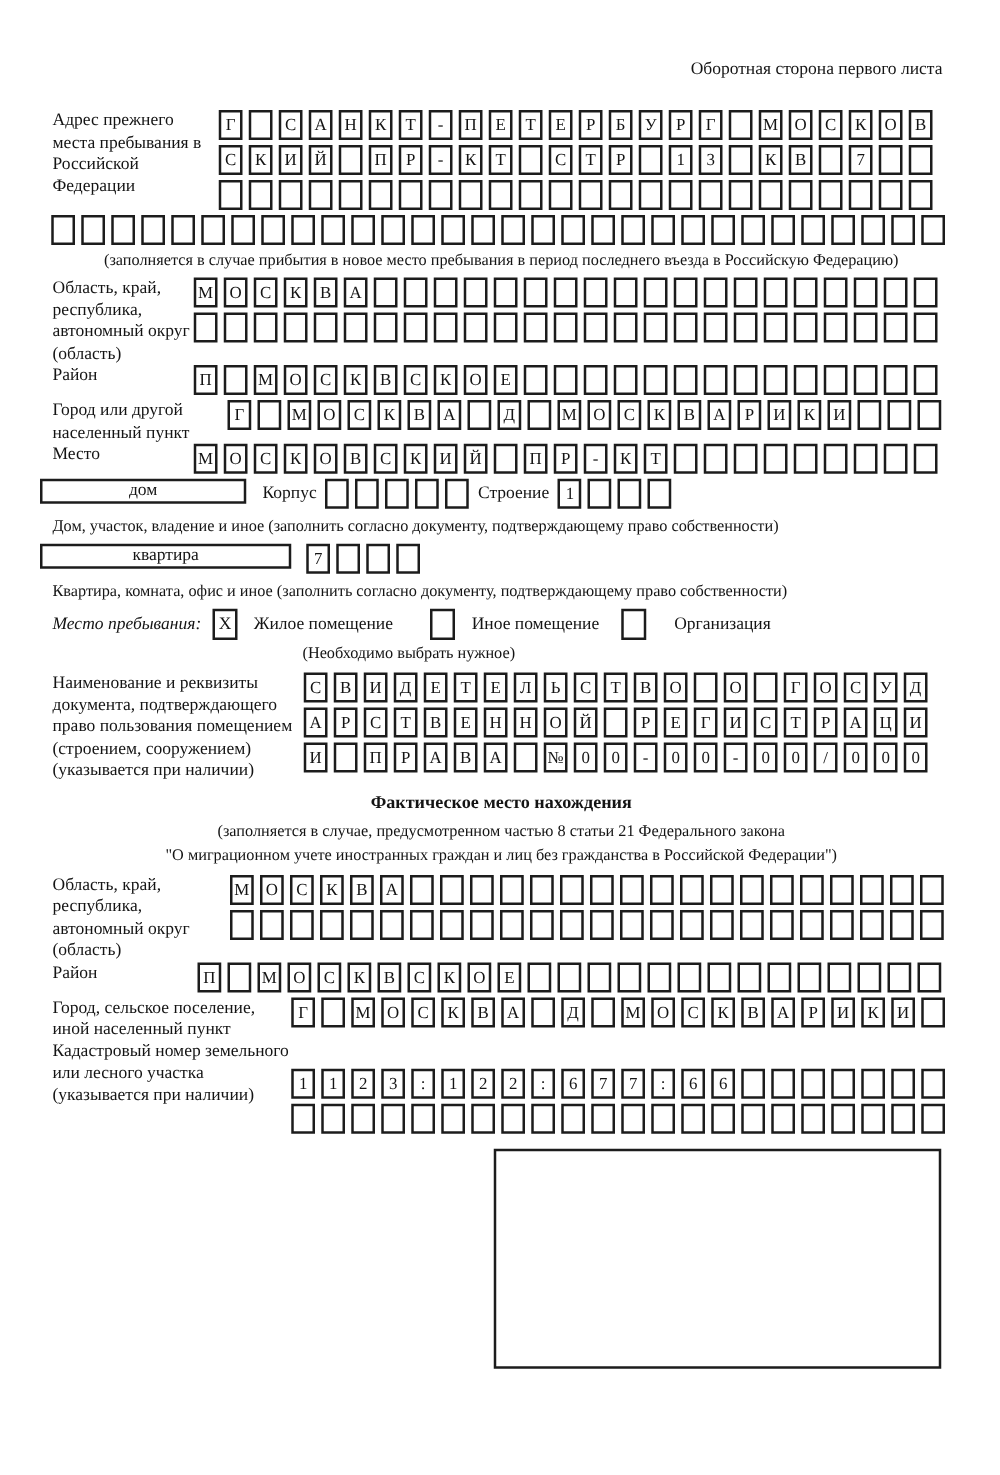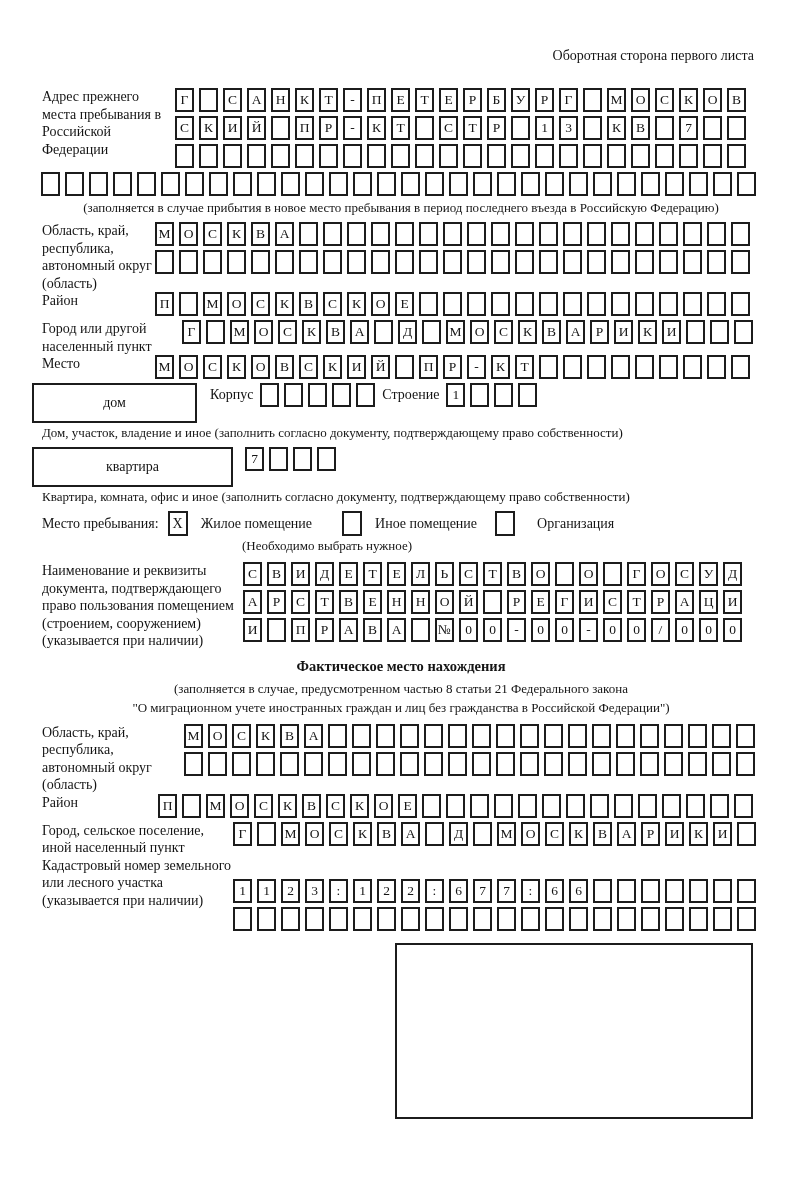--- a/index.html
+++ b/index.html
@@ -24,31 +24,31 @@
     font-size:13.5px; line-height:20px; vertical-align:top; background:#fff;
   }
   .fullrow { margin-left:-1px; }
 
   .caption { font-size:13px; margin:1px 0 6px; }
   .center { text-align:center; }
   .section-title { text-align:center; font-weight:bold; font-size:15px; margin:3px 0 8px; }
 
   .inline-row { display:flex; align-items:flex-start; }
   .bigbox {
-    box-sizing:border-box; height:40px; border:2px solid #1c1c1c;
+    box-sizing:border-box; height:20px; border:2px solid #1c1c1c;
     display:flex; align-items:center; justify-content:center;
     font-size:14px; flex:0 0 auto;
   }
   .dom-row, .kvartira-row { margin-left:-10px; margin-bottom:2px; }
   .dombox { width:165px; margin-right:11px; }
   .kvbox { width:201px; margin-right:12px; }
   .inline-label { font-size:14px; line-height:24px; margin:0 7px 0 2px; flex:0 0 auto; }
 
   .mesto-row { align-items:center; margin:6px 0 2px; font-size:14px; }
-  .mesto-label { margin-right:9px; }
+  .mesto-label { margin-right:9px;font-style:italic; }
   .checkbox {
     display:inline-block; box-sizing:border-box; width:20px; height:25px;
     border:2px solid #1c1c1c; text-align:center; font-size:14px; line-height:21px;
     flex:0 0 auto;
   }
   .opt1 { margin:0 30px 0 13px; } .opt2 { margin:0 18px 0 13px; } .opt3 { margin-left:22px; }
   .mesto-note { font-size:13px; margin:2px 0 8px 200px; }
 
   .fact-title { text-align:center; font-weight:bold; font-size:14.5px; margin:8px 0 6px; }
   .fact-cap { font-size:13px; text-align:center; margin:0 0 3px; }

